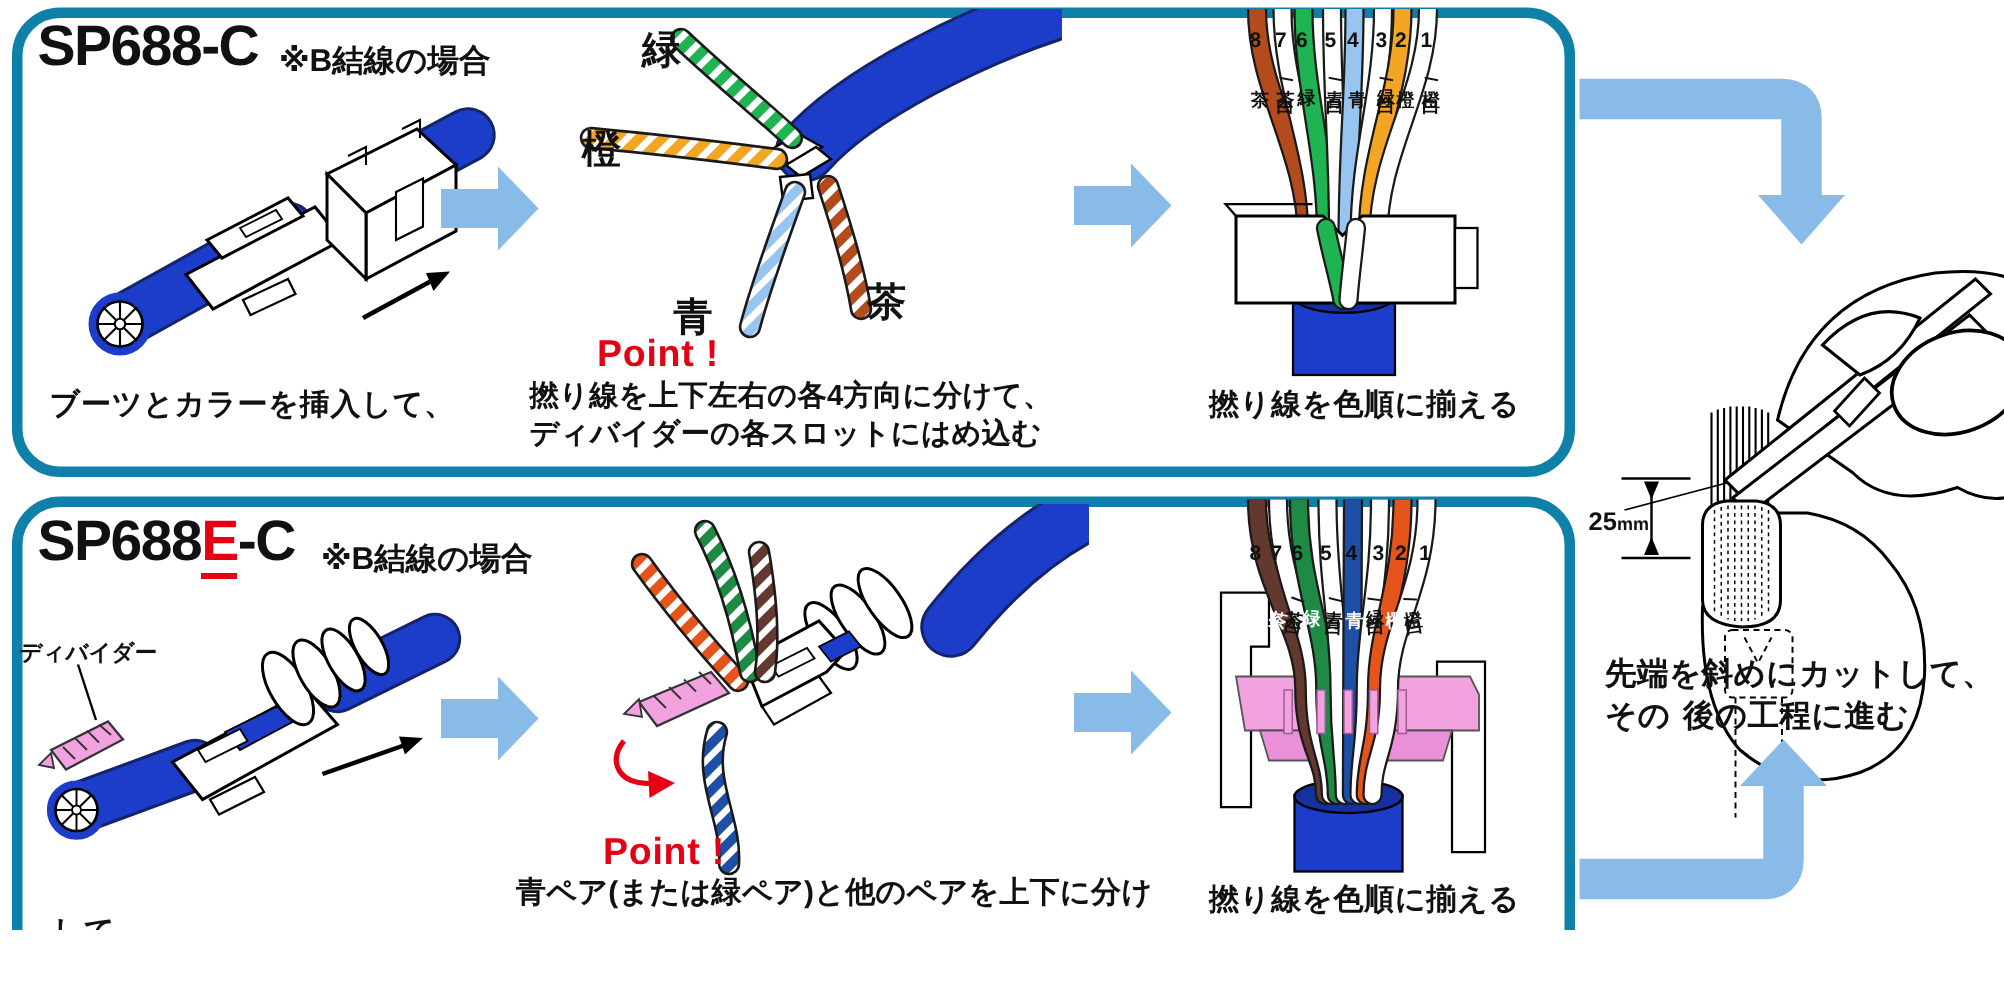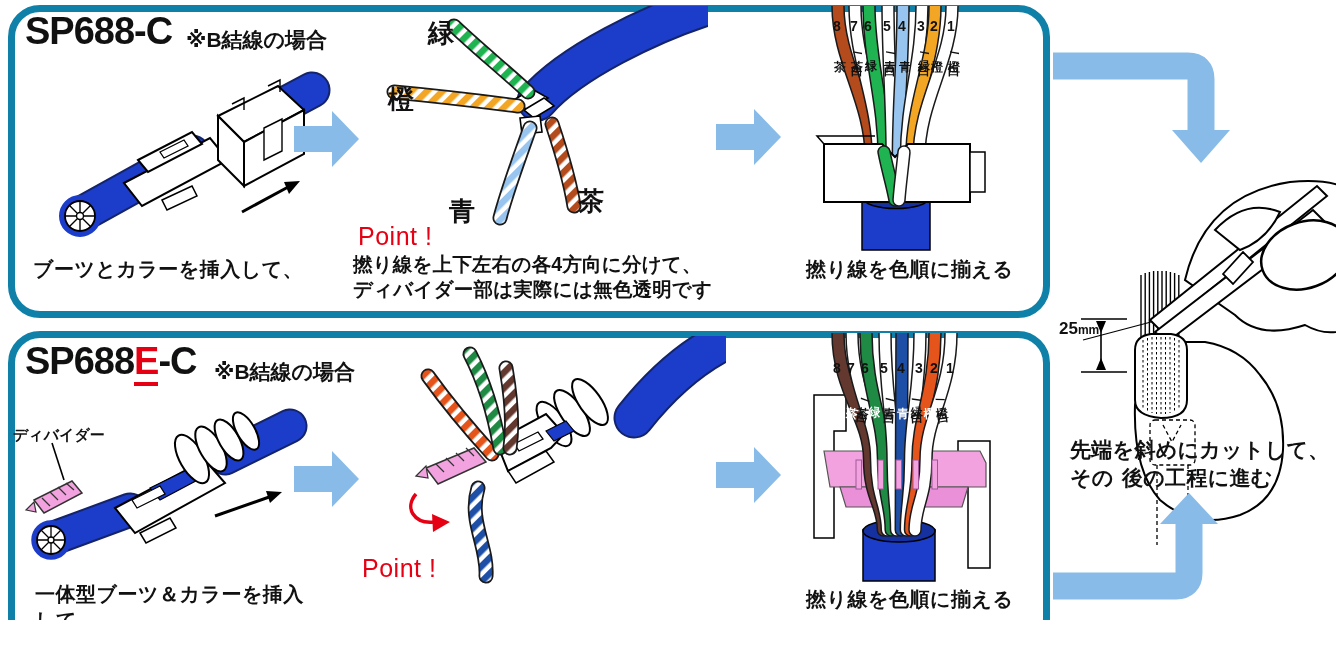--- a/index.html
+++ b/index.html
@@ -5,21 +5,21 @@
   html,body{margin:0;padding:0;background:#fff;}
   #stage{position:relative;width:1336px;height:620px;background:#fff;overflow:hidden;
          font-family:"Liberation Sans","DejaVu Sans",sans-serif;color:#111;}
   .abs{position:absolute;}
   .panel{position:absolute;border:7px solid var(--teal);border-radius:32px;background:#fff;}
   #panel-top{left:8px;top:5px;width:1028px;height:299px;}
   #panel-bottom{left:8px;top:331px;width:1028px;height:305px;}
   .title{font-size:38px;font-weight:800;letter-spacing:-1px;line-height:1;}
   .subtitle{font-size:21px;font-weight:600;}
   .caption{font-size:20px;font-weight:700;letter-spacing:0.5px;}
-  .pointlbl{font-size:25px;font-weight:400;color:var(--red);letter-spacing:0.5px;}
+  .pointlbl{font-size:25px;font-weight:700;color:var(--red);letter-spacing:0.5px;margin-left:40px;}
   .pointtxt{font-size:19.5px;font-weight:700;letter-spacing:0.2px;line-height:25px;}
   .pairlbl{font-size:26px;font-weight:600;}
   .calloutlbl{font-size:15px;font-weight:700;text-align:center;}
   .cuttxt{font-size:21px;font-weight:700;line-height:28px;letter-spacing:0.3px;}
   .footnote{font-size:15px;font-weight:700;letter-spacing:-0.5px;}
   .dim{font-size:17px;font-weight:700;}
   .dim small{font-size:12px;font-weight:700;}
   .emph{color:var(--red);border-bottom:4px solid var(--red);}
   .wirehost{position:absolute;}
   .arrow-shape{fill:var(--arrowblue);}
@@ -121,21 +121,21 @@
     <path d="M200,118 C210,148 218,175 222,200" stroke="#1a1a1a" stroke-width="15" stroke-linecap="round" fill="none"></path>
     <path d="M200,118 C210,148 218,175 222,200" stroke="url(#pat-bk)" stroke-width="11.5" stroke-linecap="round" fill="none"></path>
   </svg>
   <div class="abs pairlbl" style="left:428px;top:16px;">緑</div>
   <div class="abs pairlbl" style="left:388px;top:82px;">橙</div>
   <div class="abs pairlbl" style="left:449px;top:194px;">青</div>
   <div class="abs pairlbl" style="left:578px;top:184px;">茶</div>
 
   <div class="abs pointlbl" style="left:358px;top:222px;">Point !</div>
   <div class="abs pointtxt" style="left:353px;top:252px;">撚り線を上下左右の各4方向に分けて、</div>
-  <div class="abs pointtxt" style="left:353px;top:277px;">ディバイダー部は実際には無色透明です</div>
+  <div class="abs pointtxt" style="left:353px;top:277px;">ディバイダーの各スロットにはめ込む</div>
 
   <svg class="abs" style="left:716px;top:108px;" width="66" height="58">
     <polygon class="arrow-shape" points="0,16 38,16 38,1 65,29 38,57 38,42 0,42"></polygon>
   </svg>
 
   <div class="wirehost" id="tr-host" style="left:812px;top:6px;width:178px;height:250px;">
     <svg id="tr-svg" width="178" height="250" viewBox="0 0 178 250">
         <rect x="50" y="190" width="68" height="54" fill="#1c3cca" stroke="#000" stroke-width="1.5"></rect>
         <ellipse cx="84" cy="192" rx="33" ry="10.5" fill="#15309f" stroke="#000" stroke-width="1.5"></ellipse>
         <path d="M26,0 C26,55 59.06,95 59.06,152" fill="none" stroke="#1a1a1a" stroke-width="13.5" stroke-linecap="round"></path>
@@ -209,21 +209,20 @@
     <path d="M120,145 L150,130 L156,140 L126,155 Z" fill="#fff" stroke="#000" stroke-width="1.5"></path>
 
     <ellipse cx="172" cy="71" rx="12" ry="27" fill="#fff" stroke="#000" stroke-width="2" transform="rotate(-30 172 71)"></ellipse>
     <ellipse cx="191" cy="61" rx="11" ry="25" fill="#fff" stroke="#000" stroke-width="2" transform="rotate(-30 191 61)"></ellipse>
     <ellipse cx="209" cy="52" rx="10" ry="23" fill="#fff" stroke="#000" stroke-width="2" transform="rotate(-30 209 52)"></ellipse>
     <ellipse cx="226" cy="43" rx="9" ry="21" fill="#fff" stroke="#000" stroke-width="2" transform="rotate(-30 226 43)"></ellipse>
 
     <path d="M195,128 L252,108" stroke="#000" stroke-width="3"></path>
     <path d="M262,104 L246,103 L250,115 Z" fill="#000"></path>
   </svg>
-  <div class="abs caption" style="left:35px;top:581px;">一体型ブーツ＆カラーを挿入</div>
   <div class="abs caption" style="left:35px;top:607px;">して、</div>
 
   <svg class="abs" style="left:294px;top:450px;" width="66" height="58">
     <polygon class="arrow-shape" points="0,16 38,16 38,1 65,29 38,57 38,42 0,42"></polygon>
   </svg>
 
   <svg class="abs" style="left:396px;top:336px;" width="330" height="252" viewBox="0 0 330 252">
     <path d="M326,6 C295,22 265,48 238,82" stroke="#14246b" stroke-width="41" stroke-linecap="round" fill="none"></path>
     <path d="M326,6 C295,22 265,48 238,82" class="cablestroke" stroke-width="37" stroke-linecap="round" fill="none" stroke="#1c3cca"></path>
 
@@ -248,20 +247,21 @@
 
     <polygon points="30,132 78,112 90,126 42,148" fill="var(--pink)" stroke="#333" stroke-width="1.5"></polygon>
     <path d="M40,128 L48,136 M50,122 L58,130 M60,117 L68,125 M70,112 L78,120" stroke="#333" stroke-width="1.2"></path>
     <polygon points="20,140 30,130 32,142" fill="var(--pink)" stroke="#333" stroke-width="1.2"></polygon>
 
     <path d="M20,158 C8,172 18,188 38,186" stroke="var(--red)" stroke-width="3.5" fill="none"></path>
     <polygon points="36,178 54,186 37,196" fill="var(--red)"></polygon>
   </svg>
 
   <div class="abs pointlbl" style="left:362px;top:554px;">Point !</div>
+  <div class="abs pointtxt" style="left:344px;top:583px;font-size:20px;">青ペア(または緑ペア)と他のペアを上下に分け</div>
 
   <svg class="abs" style="left:716px;top:446px;" width="66" height="58">
     <polygon class="arrow-shape" points="0,16 38,16 38,1 65,29 38,57 38,42 0,42"></polygon>
   </svg>
 
   <div class="wirehost" id="br-host" style="left:806px;top:333px;width:194px;height:255px;">
     <svg id="br-svg" width="194" height="255" viewBox="0 0 194 255">
         <path d="M8,62 L40,62 L40,98 L28,98 L28,205 L8,205 Z" fill="#fff" stroke="#000" stroke-width="1.5"></path>
         <path d="M152,108 L184,108 L184,235 L162,235 L162,152 L152,152 Z" fill="#fff" stroke="#000" stroke-width="1.5"></path>
         <polygon points="18,118 174,118 180,130 180,154 24,154" fill="#f2a2de" stroke="#555" stroke-width="1.2"></polygon>
@@ -361,21 +361,21 @@
 
     <g stroke="#000" stroke-width="1.6">
       <line x1="26" y1="149" x2="72" y2="149"></line>
       <line x1="26" y1="202" x2="72" y2="202"></line>
       <line x1="46" y1="158" x2="46" y2="193"></line>
     </g>
     <polygon points="41,151 51,151 46,163" fill="#000"></polygon>
     <polygon points="41,200 51,200 46,188" fill="#000"></polygon>
     <line x1="28" y1="170" x2="96" y2="152" stroke="#000" stroke-width="1.2"></line>
   </svg>
-  <div class="abs dim" style="left:1059px;top:319px;"><span>25</span><small>mm</small></div>
+  <div class="abs dim" style="left:1059px;top:338px;"><span>25</span><small>mm</small></div>
 
   <div class="abs cuttxt" style="left:1070px;top:436px;">先端を斜めにカットして、その</div>
   <div class="abs cuttxt" style="left:1122px;top:464px;">後の工程に進む</div>
 
   <svg class="abs" style="left:1048px;top:478px;" width="200" height="130">
     <path class="elbow" d="M5,108 L128,108 Q141,108 141,95 L141,44"></path>
     <polygon class="arrow-shape" points="112,46 170,46 141,15"></polygon>
   </svg>
 
 

